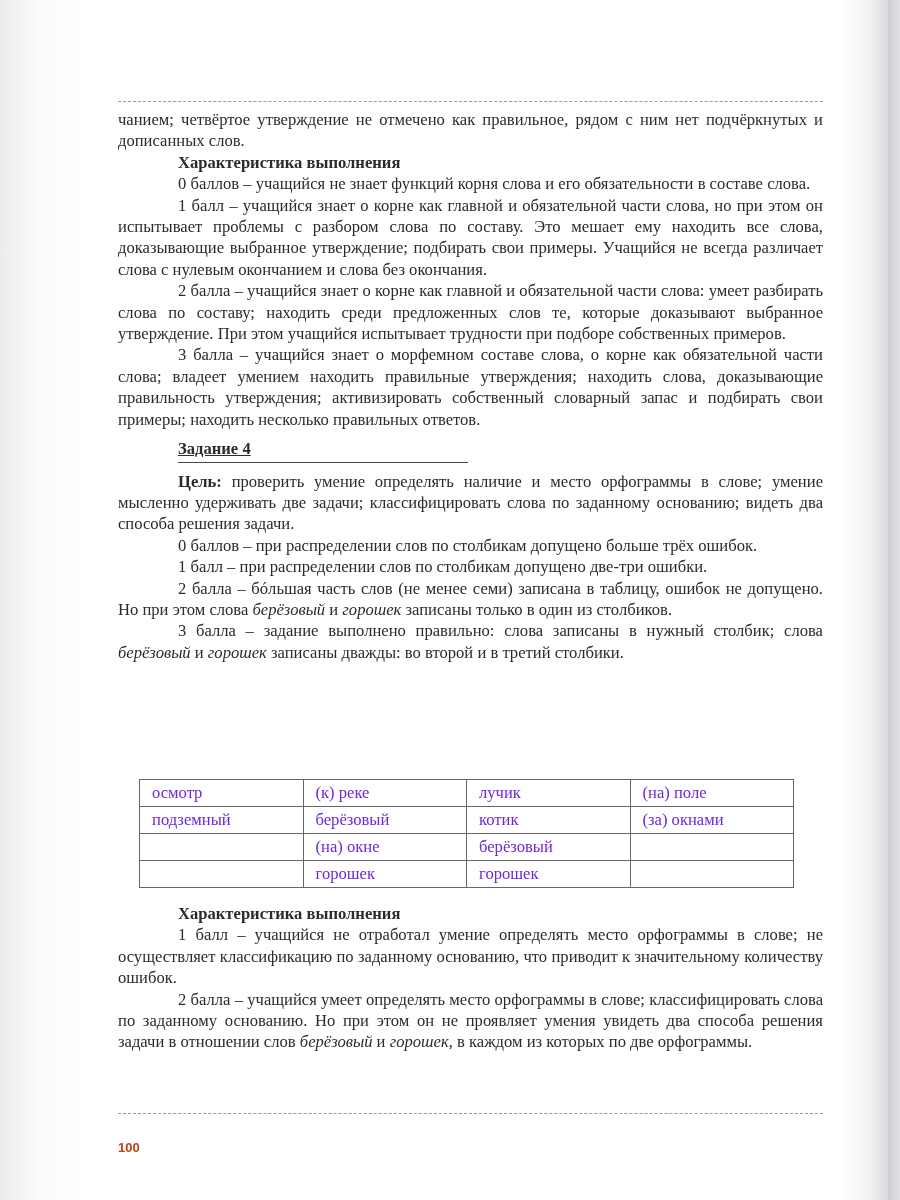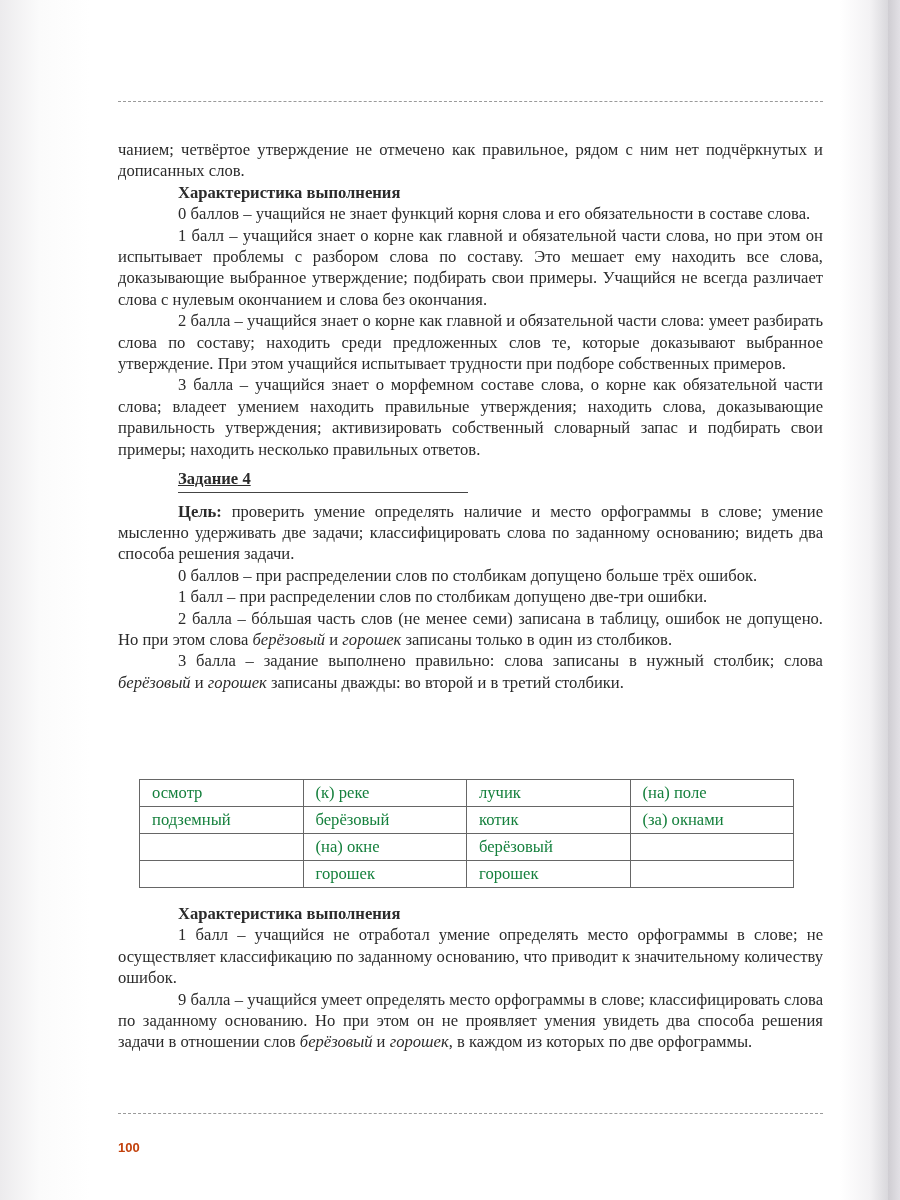--- a/index.html
+++ b/index.html
@@ -21,38 +21,38 @@
   .rule {
     position: absolute; left: 118px; width: 705px; height: 0;
     border-top: 1px dashed #9a9a9a;
   }
   .rule.top { top: 101px; }
   .rule.bottom { top: 1113px; }
   .content {
     position: absolute; left: 118px; top: 109px; width: 705px;
     font-family: "Liberation Serif", "DejaVu Serif", serif;
     font-size: 16.6px; line-height: 21.4px;
-    text-align: justify; hyphens: manual; margin-top: 30px;
+    text-align: justify; hyphens: manual;
   }
   .content p { margin: 0; }
   .indent { text-indent: 60px; }
   .subhead { font-weight: bold; padding-left: 60px; }
   .task-head {
     font-weight: bold; margin: 8px 0 8px 60px !important;
     width: 290px; border-bottom: 1px solid #444; padding-bottom: 2px;
     display: block;
   }
   .task-head span { display: inline-block; text-decoration: underline; }
   b.lbl { font-weight: bold; }
   i { font-style: italic; }
   table.words {
     position: absolute; left: 139px; top: 779px; width: 655px;
     border-collapse: collapse;
     font-family: "Liberation Serif", "DejaVu Serif", serif;
-    font-size: 16.6px; color: #15803d;
+    font-size: 16.6px; color: #6d28d9;
   }
   table.words td {
     border: 1px solid #666; height: 26px; padding: 0 0 0 12px;
     width: 25%; vertical-align: middle;
   }
   .content-2 {
     position: absolute; left: 118px; top: 903px; width: 705px;
     font-family: "Liberation Serif", "DejaVu Serif", serif;
     font-size: 16.6px; line-height: 21.4px; text-align: justify;
   }
@@ -113,18 +113,18 @@
       <td>горошек</td>
       <td>горошек</td>
       <td></td>
     </tr>
   </tbody>
 </table>
 
 <div class="content-2">
   <p class="subhead">Характеристика выполнения</p>
   <p class="indent">1 балл – учащийся не отработал умение определять место орфограммы в слове; не осуществляет классификацию по заданному основанию, что приво­дит к значительному количеству ошибок.</p>
-  <p class="indent"><span>9 балла – учащийся умеет определять место орфограммы в слове; класси­фицировать слова по заданному основанию. Но при этом он не проявляет уме­ния увидеть два способа решения задачи в отношении слов </span><i>берёзовый</i><span> и </span><i>горо­шек</i><span>, в каждом из которых по две орфограммы.</span></p>
+  <p class="indent"><span>2 балла – учащийся умеет определять место орфограммы в слове; класси­фицировать слова по заданному основанию. Но при этом он не проявляет уме­ния увидеть два способа решения задачи в отношении слов </span><i>берёзовый</i><span> и </span><i>горо­шек</i><span>, в каждом из которых по две орфограммы.</span></p>
 </div>
 
 <div class="rule bottom"></div>
 
 <div class="page-num">100</div>
 
 </body></html>

